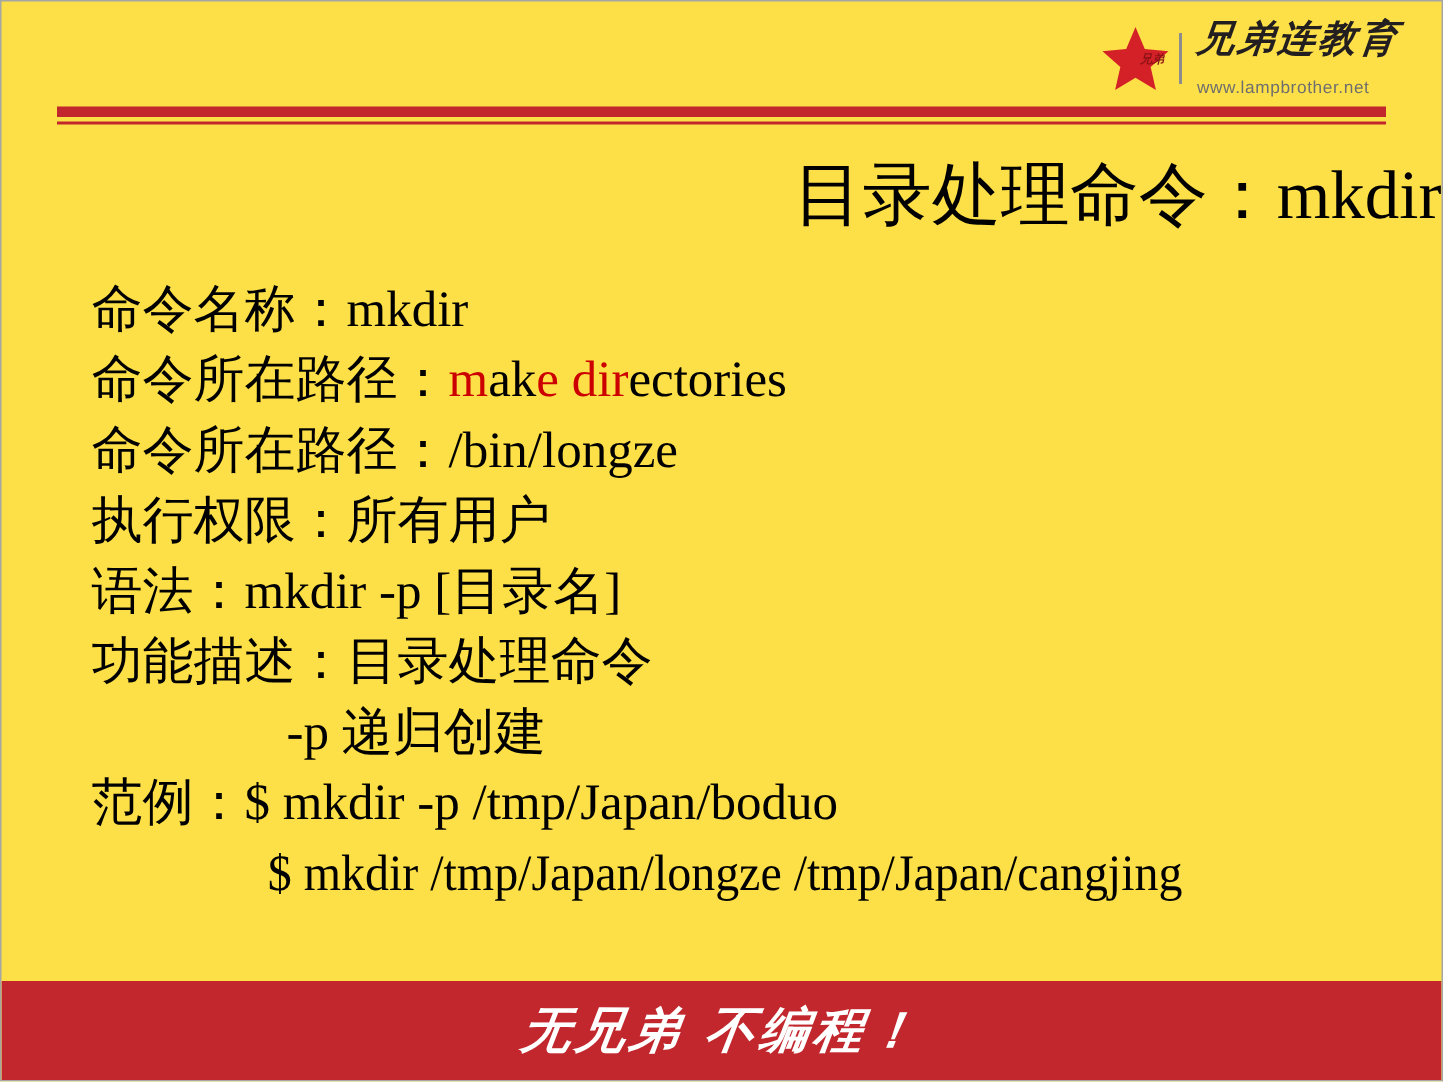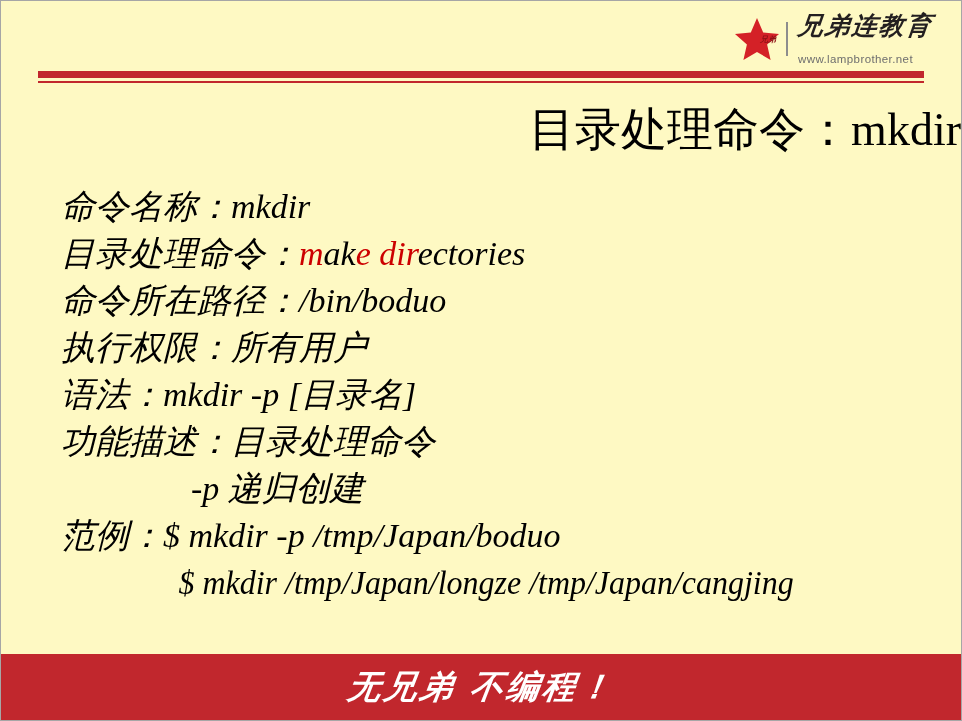--- a/index.html
+++ b/index.html
@@ -8,21 +8,21 @@
     background: #ffffff;
   }
   body {
     font-family: "Liberation Serif", "DejaVu Serif", serif;
   }
 
   #slide {
     position: relative;
     width: 962px;
     height: 721px;
-    background: #fef9c3;
+    background: #fde047;
     box-sizing: border-box;
     border: 1px solid #a6a6a6;
     overflow: hidden;
   }
 
   
   .logo-block {
     position: absolute;
     top: 14px;
     right: 28px;
@@ -99,21 +99,20 @@
     line-height: 1.1;
     white-space: nowrap;
   }
 
   
   .body-lines {
     position: absolute;
     left: 60px;
     top: 182px;
     right: 30px;
-    font-style: italic;
   }
   .line {
     font-size: 34px;
     color: #000000;
     line-height: 47px;
     white-space: nowrap;
   }
   .line.indent-1 { padding-left: 130px; }
   .line.indent-2 { padding-left: 125px; }
   .line.condensed {
@@ -168,24 +167,24 @@
   <div class="rule-thick"></div>
   <div class="rule-thin"></div>
 
   <div class="title">目录处理命令：mkdir</div>
 
   <div class="body-lines">
 
     <div class="line">命令名称：mkdir</div>
 
     <div class="line">
-      <span>目录处理命令：</span><span class="red">m</span><span class="blk">ak</span><span class="red">e</span><span> </span><span class="red">dir</span><span class="blk">ectories</span>
+      <span>命令所在路径：</span><span class="red">m</span><span class="blk">ak</span><span class="red">e</span><span> </span><span class="red">dir</span><span class="blk">ectories</span>
     </div>
 
-    <div class="line">命令所在路径：/bin/boduo</div>
+    <div class="line">命令所在路径：/bin/longze</div>
 
     <div class="line">执行权限：所有用户</div>
 
     <div class="line">语法：mkdir -p  [目录名]</div>
 
     <div class="line">功能描述：目录处理命令</div>
 
     <div class="line indent-1">-p  递归创建</div>
 
     <div class="line">范例：$ mkdir -p /tmp/Japan/boduo</div>

